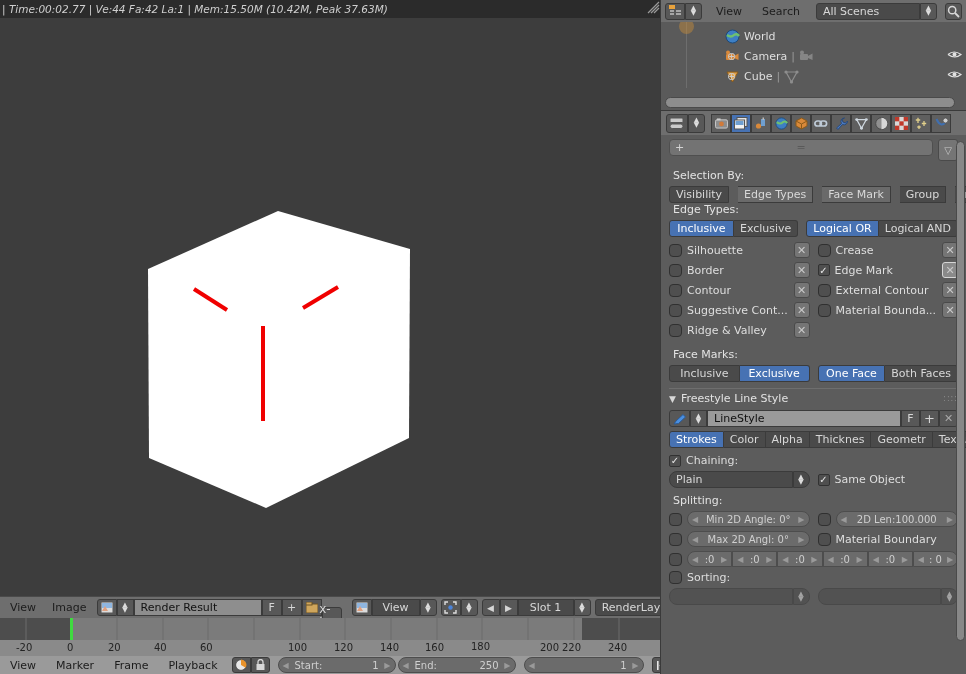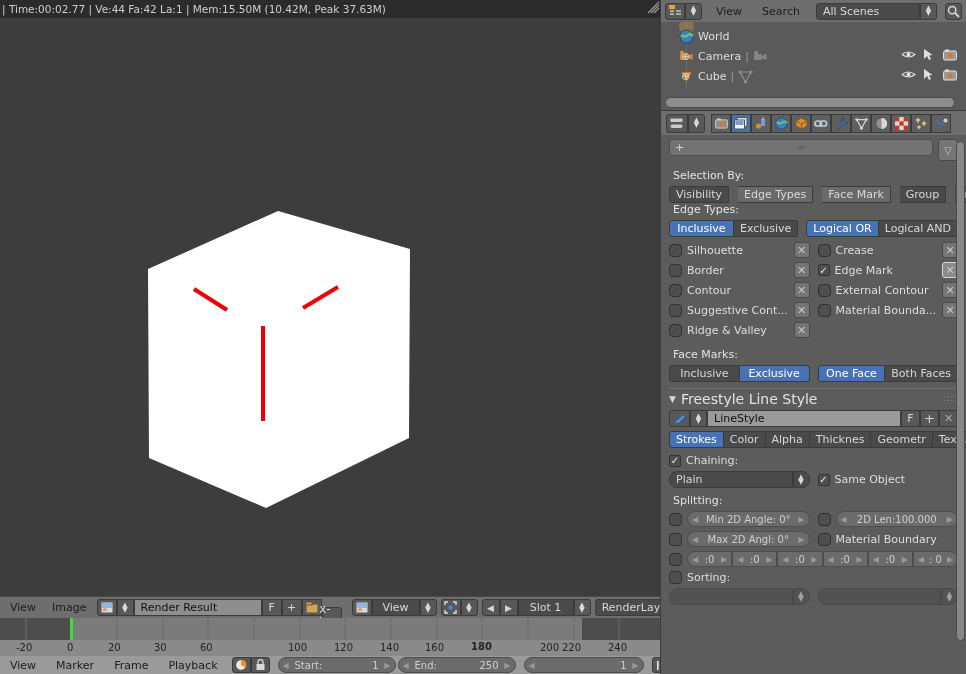--- a/index.html
+++ b/index.html
@@ -33,21 +33,21 @@
   .sect { color:#e2e2e2; font-size:11px; }
   .numfield { background:#6b6b6b; border:1px solid #4d4d4d; border-radius:8px;
               height:16px; display:flex; align-items:center; justify-content:center;
               color:#cfcfcf; font-size:10px; position:relative; flex:1;
               white-space:nowrap; overflow:hidden; }
   .numfield .ar { position:absolute; font-size:8px; color:#9a9a9a; }
   .numfield .ar.l { left:4px; } .numfield .ar.r { right:4px; }
 
   
   #render-area { position:absolute; left:0; top:0; width:660px; height:596px;
-                 background:#22c55e; overflow:hidden; }
+                 background:#22c55e; overflow:hidden;font-style:italic; }
   #render-info { position:absolute; left:0; top:0; width:660px; height:18px;
                  background:#2b2b2b; color:#cfcfcf; font-size:10.5px;
                  display:flex; align-items:center; padding-left:2px; }
   #render-corner { position:absolute; right:0; top:0; width:14px; height:14px; }
   #cube-canvas { position:absolute; left:0; top:18px; width:660px; height:578px; }
   #img-hdr { position:absolute; left:0; top:596px; width:660px; height:22px;
              background:#6e6e6e; border-top:1px solid #4a4a4a;
              display:flex; align-items:center; gap:4px; padding:0 4px; }
 
   
@@ -222,28 +222,28 @@
   </svg>
 </div>
 <div id="tl-nums">
   <svg width="660" height="16" viewBox="0 0 660 16">
     <rect x="0" y="0" width="660" height="16" fill="#8a8a8a"></rect>
   </svg>
   <div style="position:absolute;left:0;top:0;width:660px;height:16px;">
     <span class="tlt" style="position:absolute;left:16px;top:2px;">-20</span>
     <span class="tlt" style="position:absolute;left:67px;top:2px;">0</span>
     <span class="tlt" style="position:absolute;left:108px;top:2px;">20</span>
-    <span class="tlt" style="position:absolute;left:154px;top:2px;">30</span>
+    <span class="tlt" style="position:absolute;left:154px;top:2px;">40</span>
     <span class="tlt" style="position:absolute;left:200px;top:2px;">60</span>
     <span class="tlt" style="position:absolute;left:245px;top:16px;">80</span>
     <span class="tlt" style="position:absolute;left:288px;top:2px;">100</span>
     <span class="tlt" style="position:absolute;left:334px;top:2px;">120</span>
     <span class="tlt" style="position:absolute;left:380px;top:2px;">140</span>
     <span class="tlt" style="position:absolute;left:425px;top:2px;">160</span>
-    <span class="tlt" style="position:absolute;left:471px;top:1px;font-weight:bold;">180</span>
+    <span class="tlt" style="position:absolute;left:471px;top:1px;">180</span>
     <span class="tlt" style="position:absolute;left:517px;top:2px;margin-left:23px;">200</span>
     <span class="tlt" style="position:absolute;left:562px;top:2px;">220</span>
     <span class="tlt" style="position:absolute;left:608px;top:2px;">240</span>
   </div>
 </div>
 
 <div id="tl-hdr">
   <span class="menu">View</span>
   <span class="menu">Marker</span>
   <span class="menu">Frame</span>
@@ -324,21 +324,21 @@
         </div>
     </div>
     <div class="iconbox" style="width:24px;">
       <svg width="13" height="13" viewBox="0 0 13 13">
           <circle cx="5.2" cy="5.2" r="3.6" fill="none" stroke="#d8d8d8" stroke-width="1.5"></circle>
           <line x1="8" y1="8" x2="12" y2="12" stroke="#d8d8d8" stroke-width="1.8"></line>
         </svg>
     </div>
   </div>
 
-  <div style="position:relative;height:66px;overflow:hidden;">
+  <div style="position:relative;height:66px;overflow:hidden;padding-left:46px;">
     <div style="position:absolute;left:25px;top:-6px;width:1px;height:76px;background:#6e6e6e;"></div>
     <div style="position:absolute;left:0;top:-6px;width:306px;height:10px;opacity:.45;">
       <div class="out-row">
           <div class="out-ico" style="background:#c98f3a;border-radius:50%;"></div>
         </div>
     </div>
 
     <div class="out-row" style="margin-top:4px;">
       <span style="width:15px;height:15px;">
         <svg width="15" height="15" viewBox="0 0 15 15">
@@ -623,21 +623,21 @@
         <div class="btn sel">Exclusive</div>
       </div>
       <div class="col seg">
         <div class="btn sel">One Face</div>
         <div class="btn dark">Both Faces</div>
       </div>
     </div>
 
     <div class="panel-hdr">
       <span style="font-size:9px;color:#d8d8d8;">▼</span>
-      <span class="sect" style="font-size:14px;">Freestyle Line Style</span>
+      <span class="sect" style="font-size:11px;">Freestyle Line Style</span>
       <span style="margin-left:auto;color:#8d8d8d;font-size:8px;letter-spacing:1px;">::::</span>
     </div>
 
     <div class="row" style="margin-top:4px;">
       <div style="display:flex;flex:1;">
         <div class="iconbox" style="border-radius:3px 0 0 3px;width:21px;">
           <svg width="14" height="12" viewBox="0 0 14 12">
               <path d="M1 11 L3 8 L10 1.5 L12.5 4 L5.5 10.5 Z" fill="#4a8fe0" stroke="#2a5a96"></path>
             </svg>
         </div>

